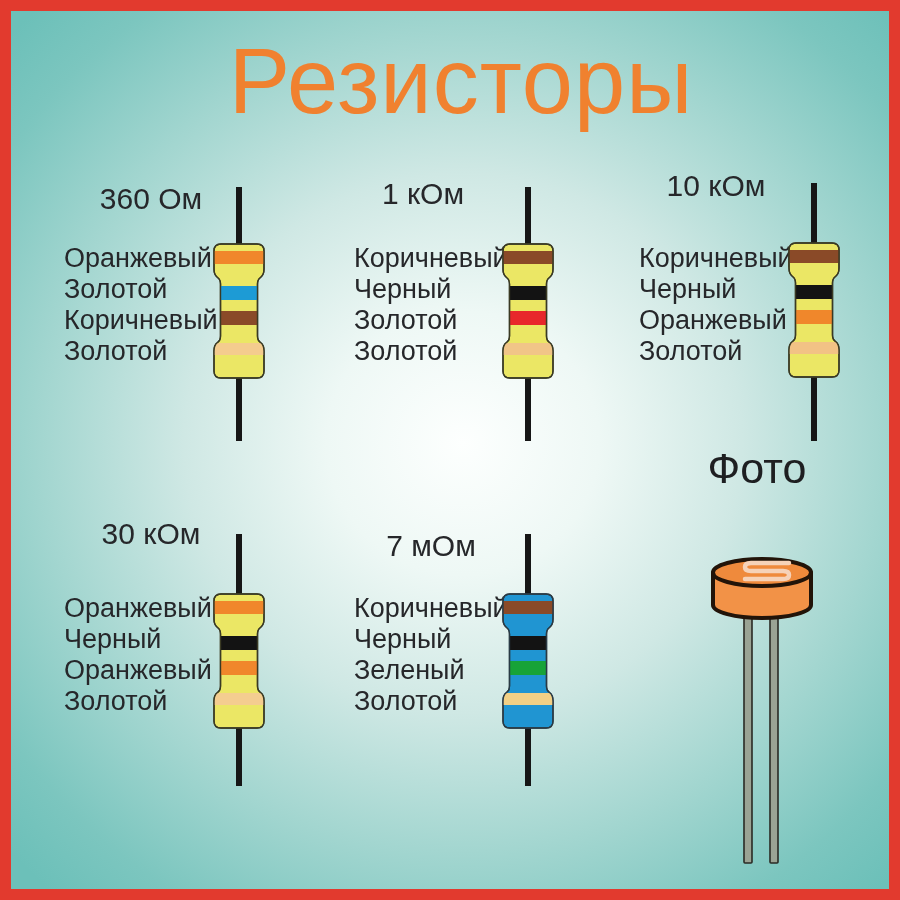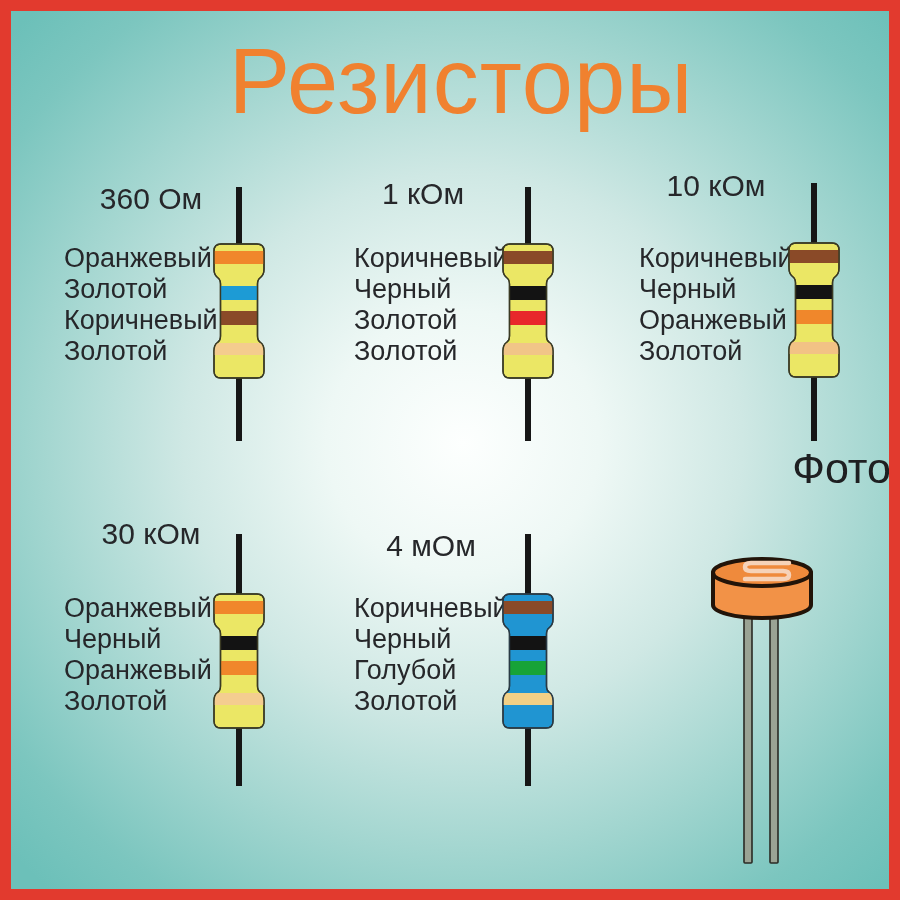--- a/index.html
+++ b/index.html
@@ -15,21 +15,21 @@
     position:absolute; left:0; top:20px; width:900px; text-align:center;
     font-size:92px; line-height:100px; font-weight:400; letter-spacing:1px;
   }
   .res-value {
     position:absolute; font-size:30px; line-height:34px; color:#26272a; text-align:center;
   }
   .band-list { position:absolute; font-size:27px; line-height:31px; color:#26272a; }
   .band-list div { white-space:nowrap; }
   .res-svg { position:absolute; }
   .photo-label {
-    position:absolute; left:612px; top:428px; width:268px; text-align:right;
+    position:absolute; left:612px; top:428px; width:268px; text-align:center;
     font-size:43px; line-height:59px; color:#1e1f21;
   }
   .photo-svg { position:absolute; left:694px; top:542px; }
 </style>
 </head>
 <body>
 
 <div class="poster">
 
   <svg width="0" height="0" style="position:absolute" aria-hidden="true">
@@ -120,25 +120,25 @@
       <g clip-path="url(#resClip)">
         <rect x="0" y="8" width="52" height="13" fill="#f0872b"></rect>
         <rect x="0" y="43" width="52" height="14" fill="#131313"></rect>
         <rect x="0" y="68" width="52" height="14" fill="#f0872b"></rect>
         <rect x="0" y="100" width="52" height="12" fill="#f4cd90"></rect>
       </g>
       <use href="#resShape" fill="none" stroke="#3a3a24" stroke-width="1.4"></use>
     </g>
   </svg>
 
-  <div class="res-value" style="left:320px; top:518px; width:200px">4 мОм</div>
+  <div class="res-value" style="left:320px; top:518px; width:200px">7 мОм</div>
   <div class="band-list" style="left:343px; top:582px">
     <div>Коричневый</div>
     <div>Черный</div>
-    <div>Голубой</div>
+    <div>Зеленый</div>
     <div>Золотой</div>
   </div>
   <svg class="res-svg" style="left:491px; top:523px" width="52" height="252" viewBox="0 0 52 252">
     <rect x="23" y="0" width="6" height="252" fill="#161616"></rect>
     <g transform="translate(0,59)">
       <use href="#resShape" stroke="#2a3a44" stroke-width="1.4" fill="#2095d2"></use>
       <g clip-path="url(#resClip)">
         <rect x="0" y="8" width="52" height="13" fill="#8a4a28"></rect>
         <rect x="0" y="43" width="52" height="14" fill="#131313"></rect>
         <rect x="0" y="68" width="52" height="14" fill="#17a338"></rect>

